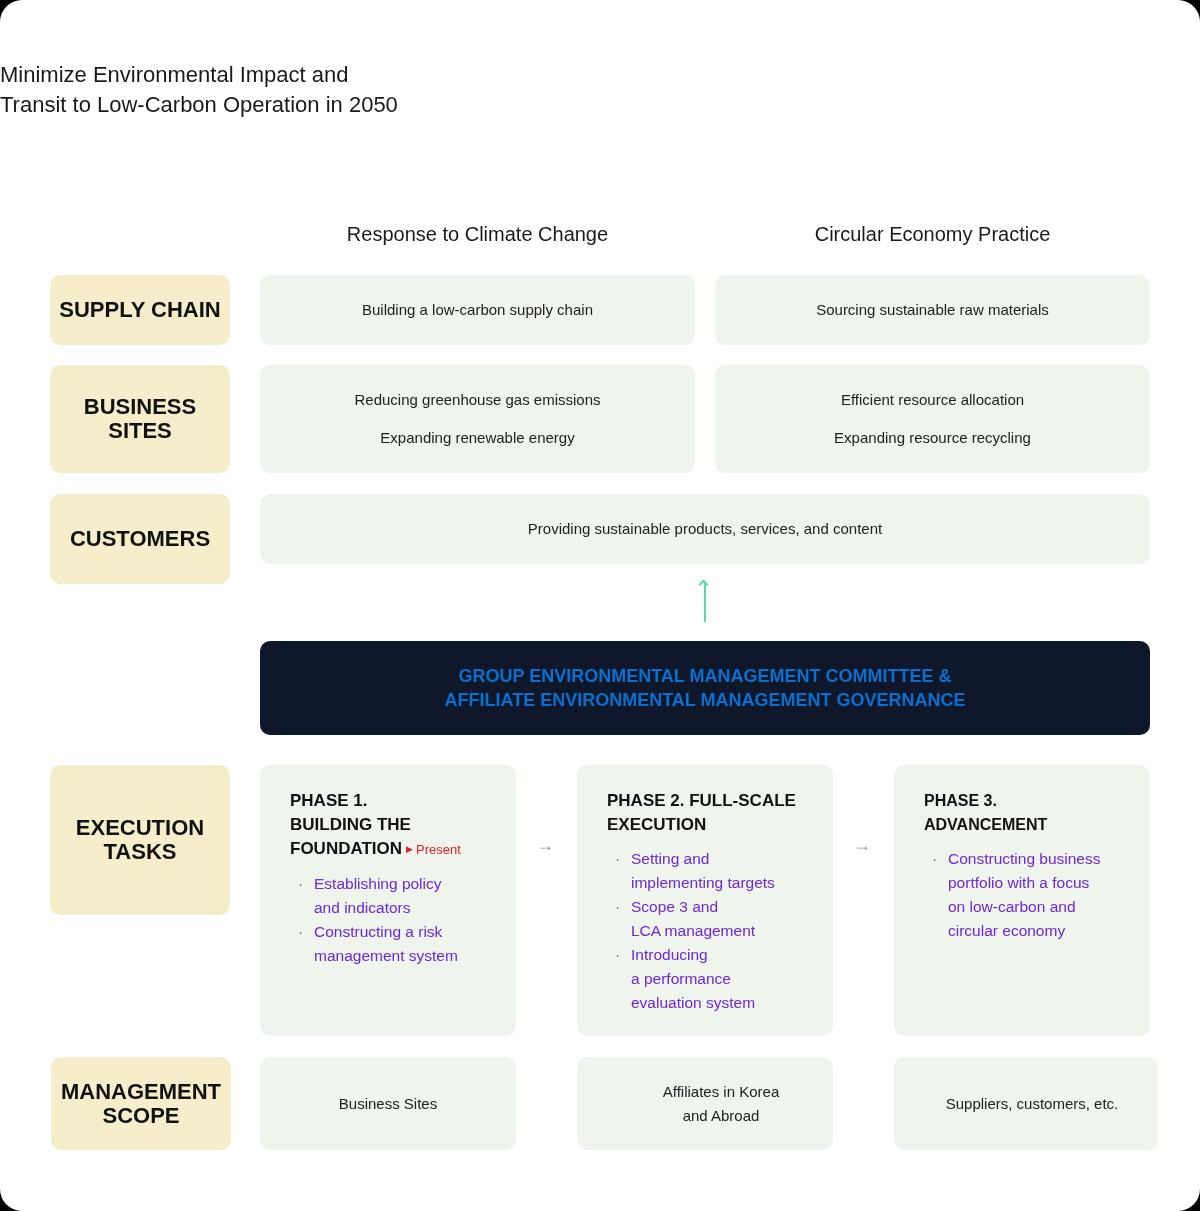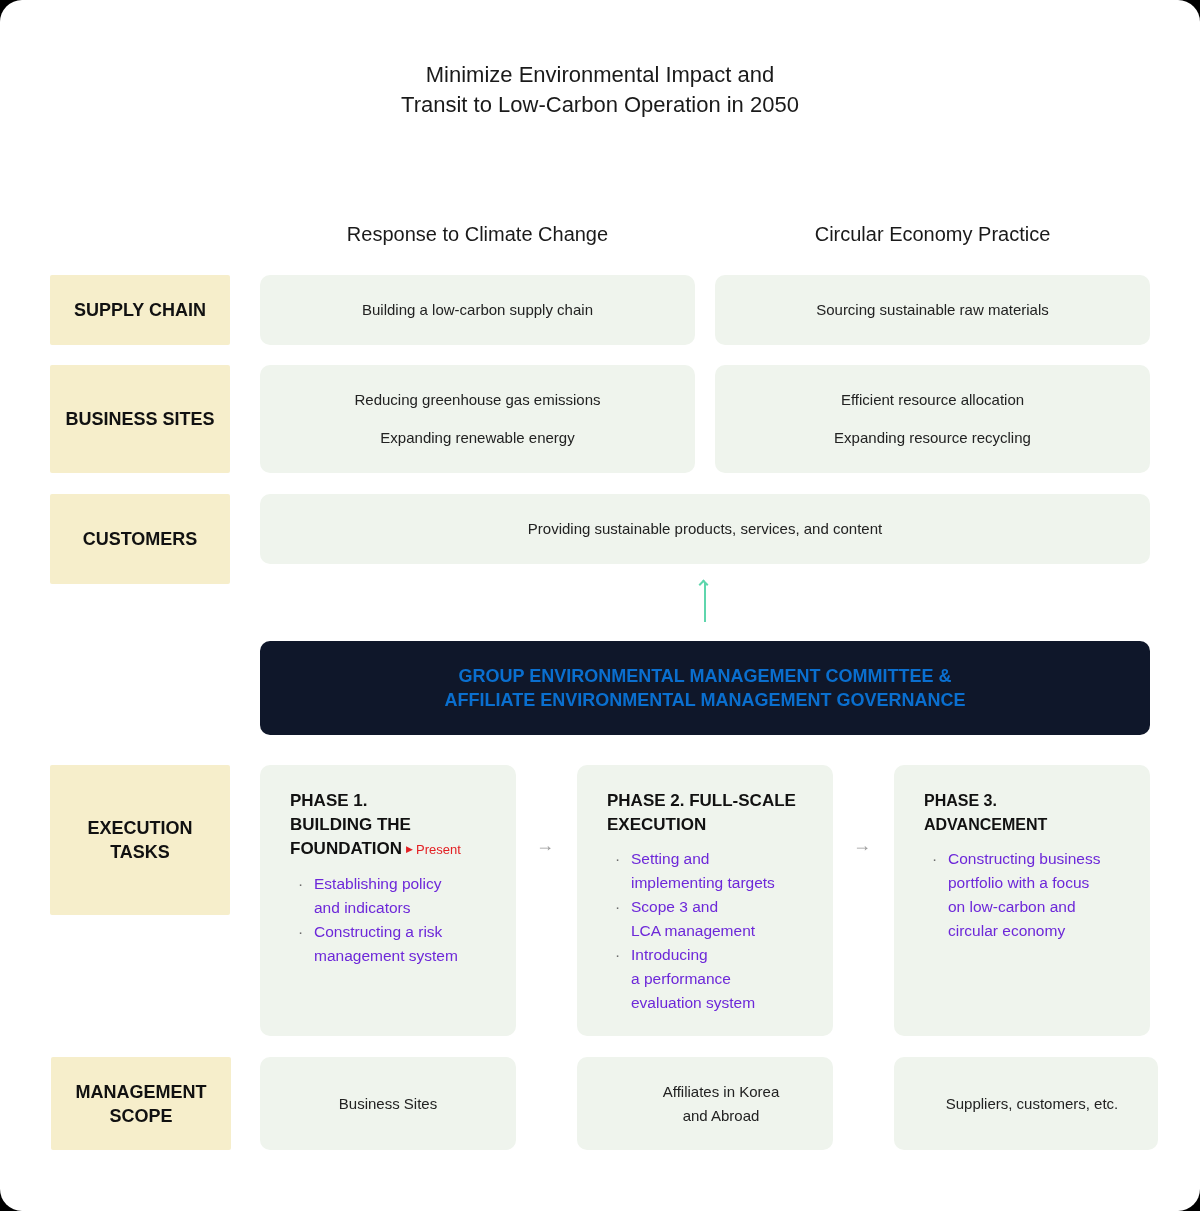--- a/index.html
+++ b/index.html
@@ -1,21 +1,21 @@
 <!DOCTYPE html>
 <html><head>
 <meta charset="utf-8">
 <style>
   html, body { margin:0; padding:0; background:#000; }
   body { width:1200px; height:1211px; position:relative; font-family:"Liberation Sans", sans-serif; }
   .card { position:absolute; left:0; top:0; width:1200px; height:1211px; background:#fff; border-radius:22px; overflow:hidden; }
   .abs { position:absolute; box-sizing:border-box; }
-  .title { left:0; top:60px; width:1200px; text-align:center; font-size:22px; line-height:30px; color:#1a1a1a; }
+  .title { left:0; top:60px; width:1200px; font-size:22px; line-height:30px; color:#1a1a1a; }
   .col-head { top:220px; font-size:20px; line-height:28px; color:#1a1a1a; text-align:center; }
-  .label { background:#f6eecb; border-radius:2px; display:flex; align-items:center; justify-content:center; text-align:center; font-weight:bold; font-size:18px; line-height:24px; color:#111; }
+  .label { background:#f6eecb; border-radius:10px; display:flex; align-items:center; justify-content:center; text-align:center; font-weight:bold; font-size:22px; line-height:24px; color:#111; }
   .box { background:#eff4ed; border-radius:10px; display:flex; flex-direction:column; align-items:center; justify-content:center; text-align:center; font-size:15px; color:#222; }
   .box .line { line-height:20px; }
   .box.two .line + .line { margin-top:18px; }
   .arrow-up { left:704px; top:582px; width:2px; height:40px; background:#5fd6ad; }
   .arrow-up::before { content:""; position:absolute; left:-4px; top:-1px; width:7px; height:7px; border-left:2px solid #5fd6ad; border-top:2px solid #5fd6ad; transform:rotate(45deg); transform-origin:center; box-sizing:border-box; }
   .gov { left:260px; top:641px; width:890px; height:94px; background:#0f172a; border-radius:10px; display:flex; flex-direction:column; align-items:center; justify-content:center; color:#0a6fcf; font-weight:bold; font-size:18px; line-height:24px; text-align:center; }
   .phase { background:#eff4ed; border-radius:10px; padding:24px 20px 0 30px; }
   .phase-title { font-weight:bold; font-size:17px; line-height:24px; color:#111; }
   .present { color:#e32024; font-weight:normal; font-size:13px; margin-left:4px; }
   .present-arrow { font-size:9px; vertical-align:2px; margin-right:3px; }

